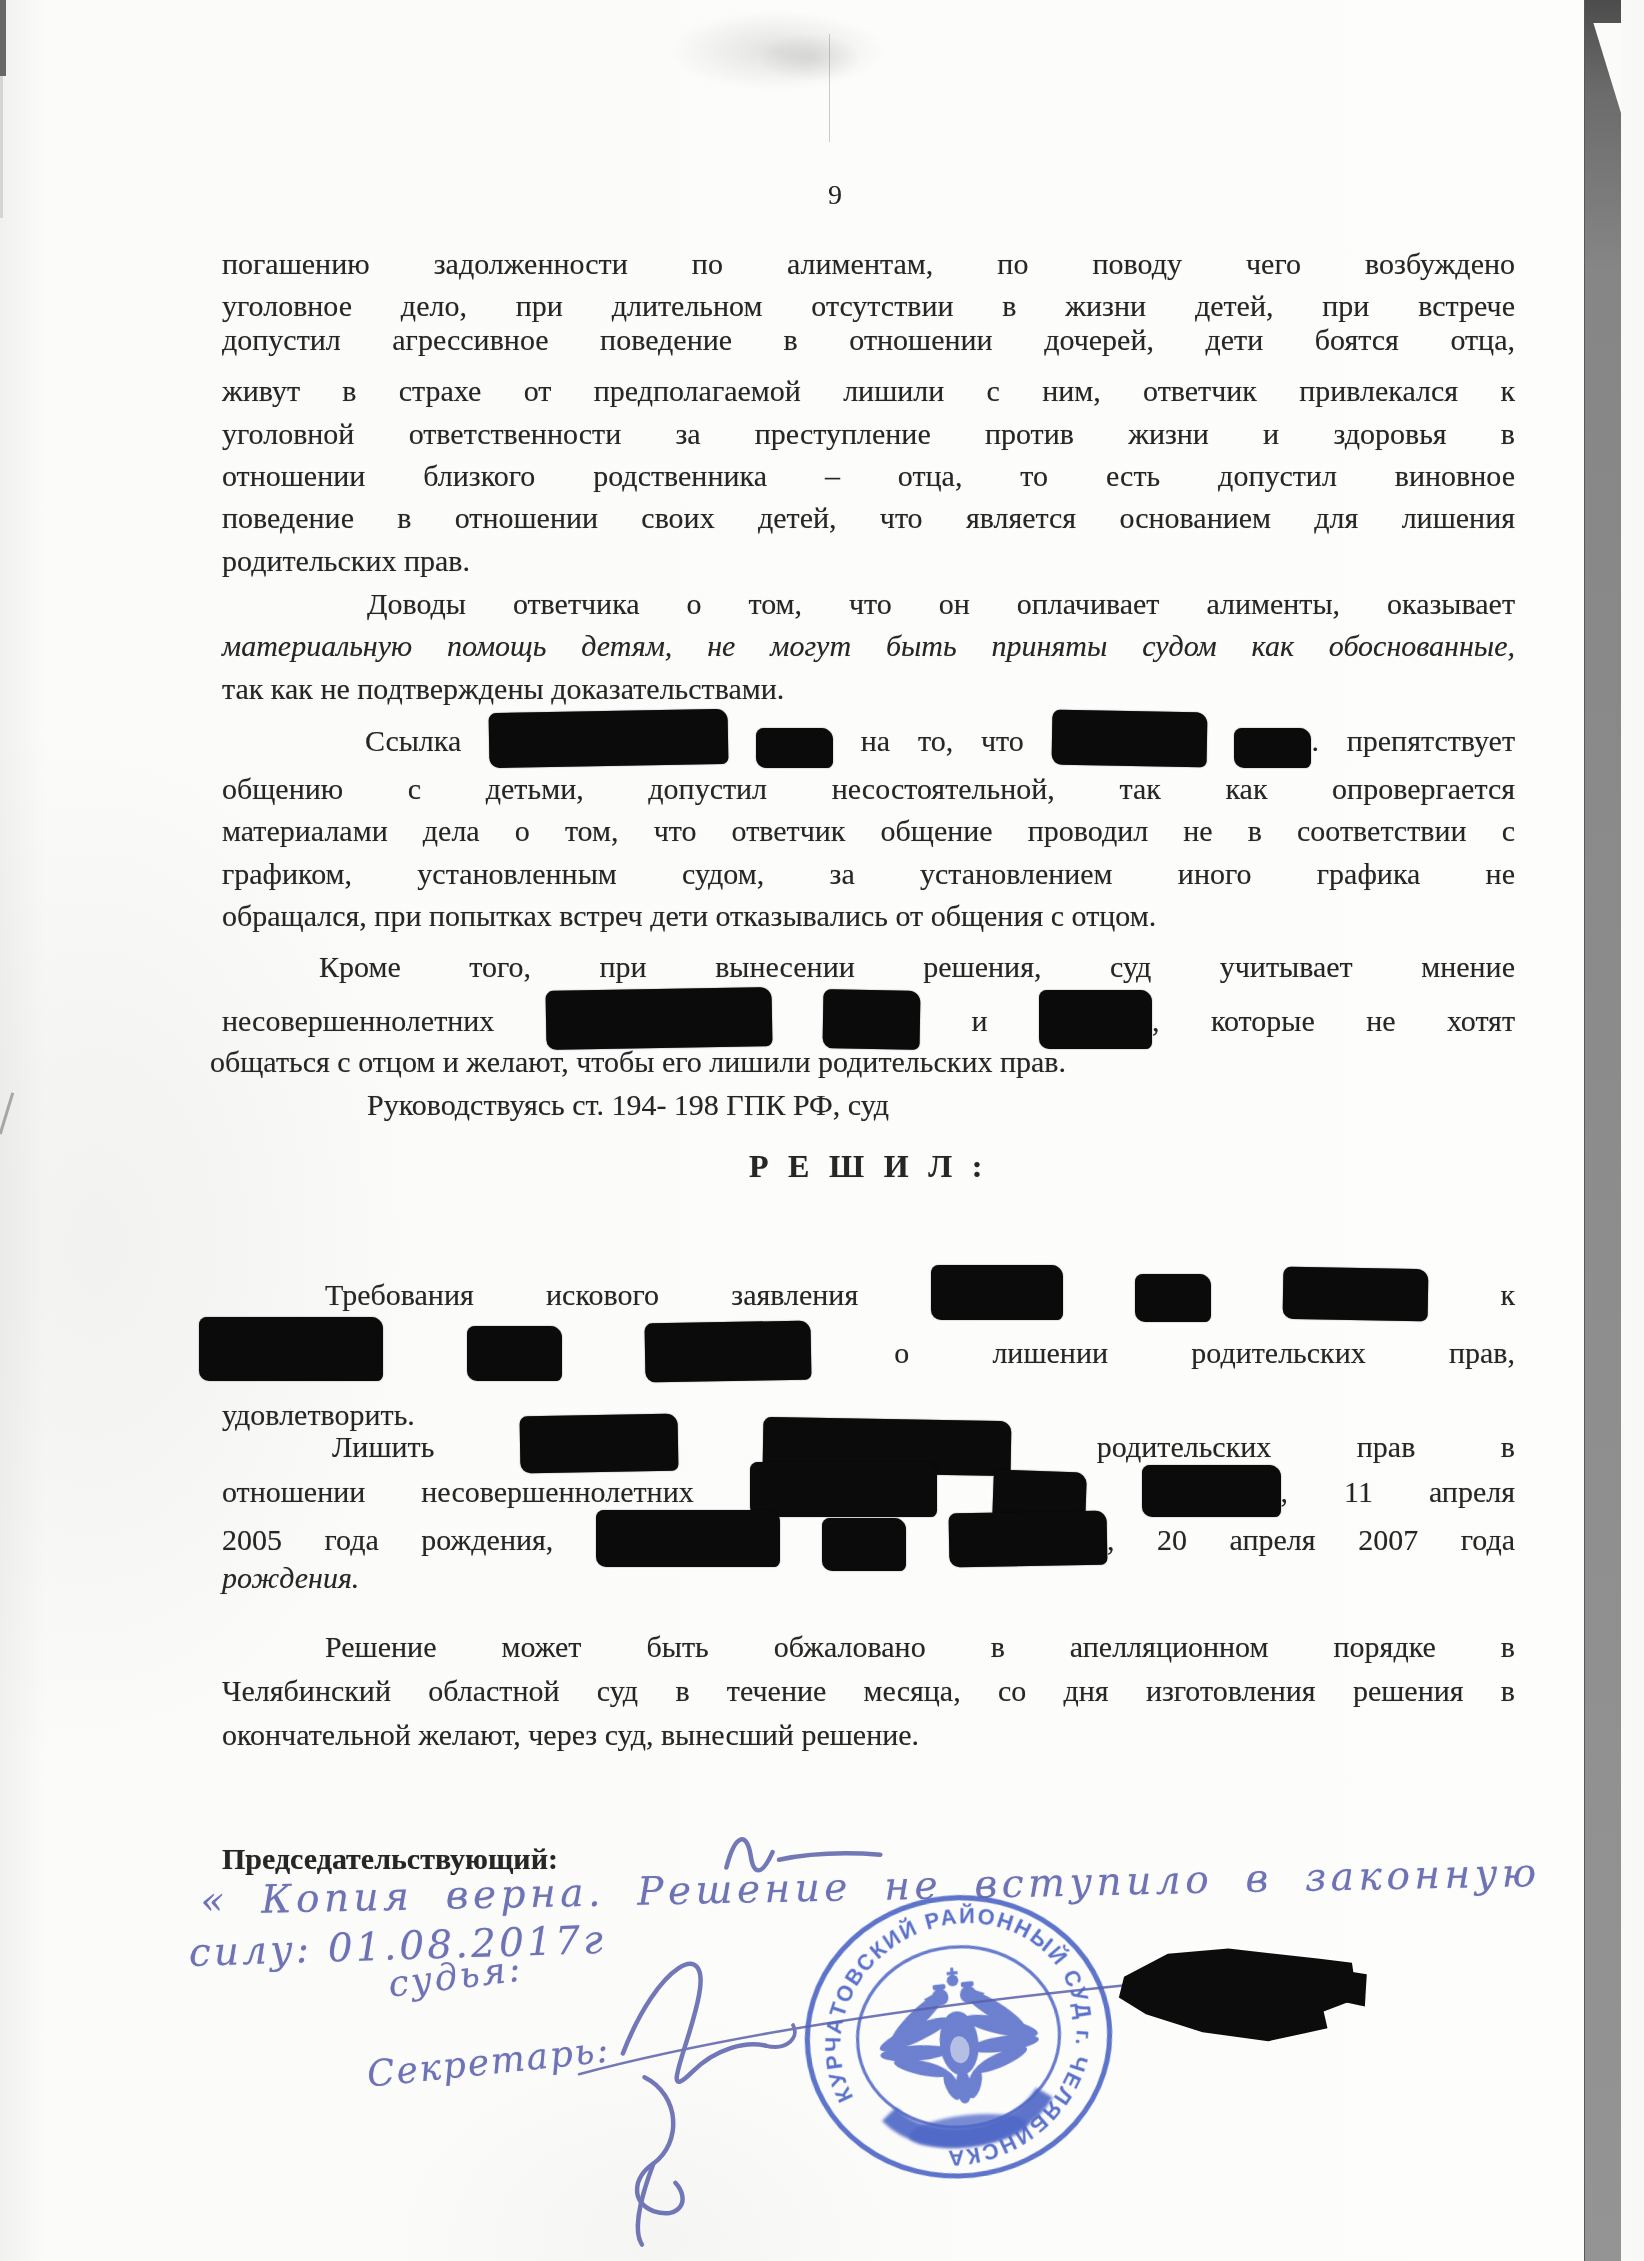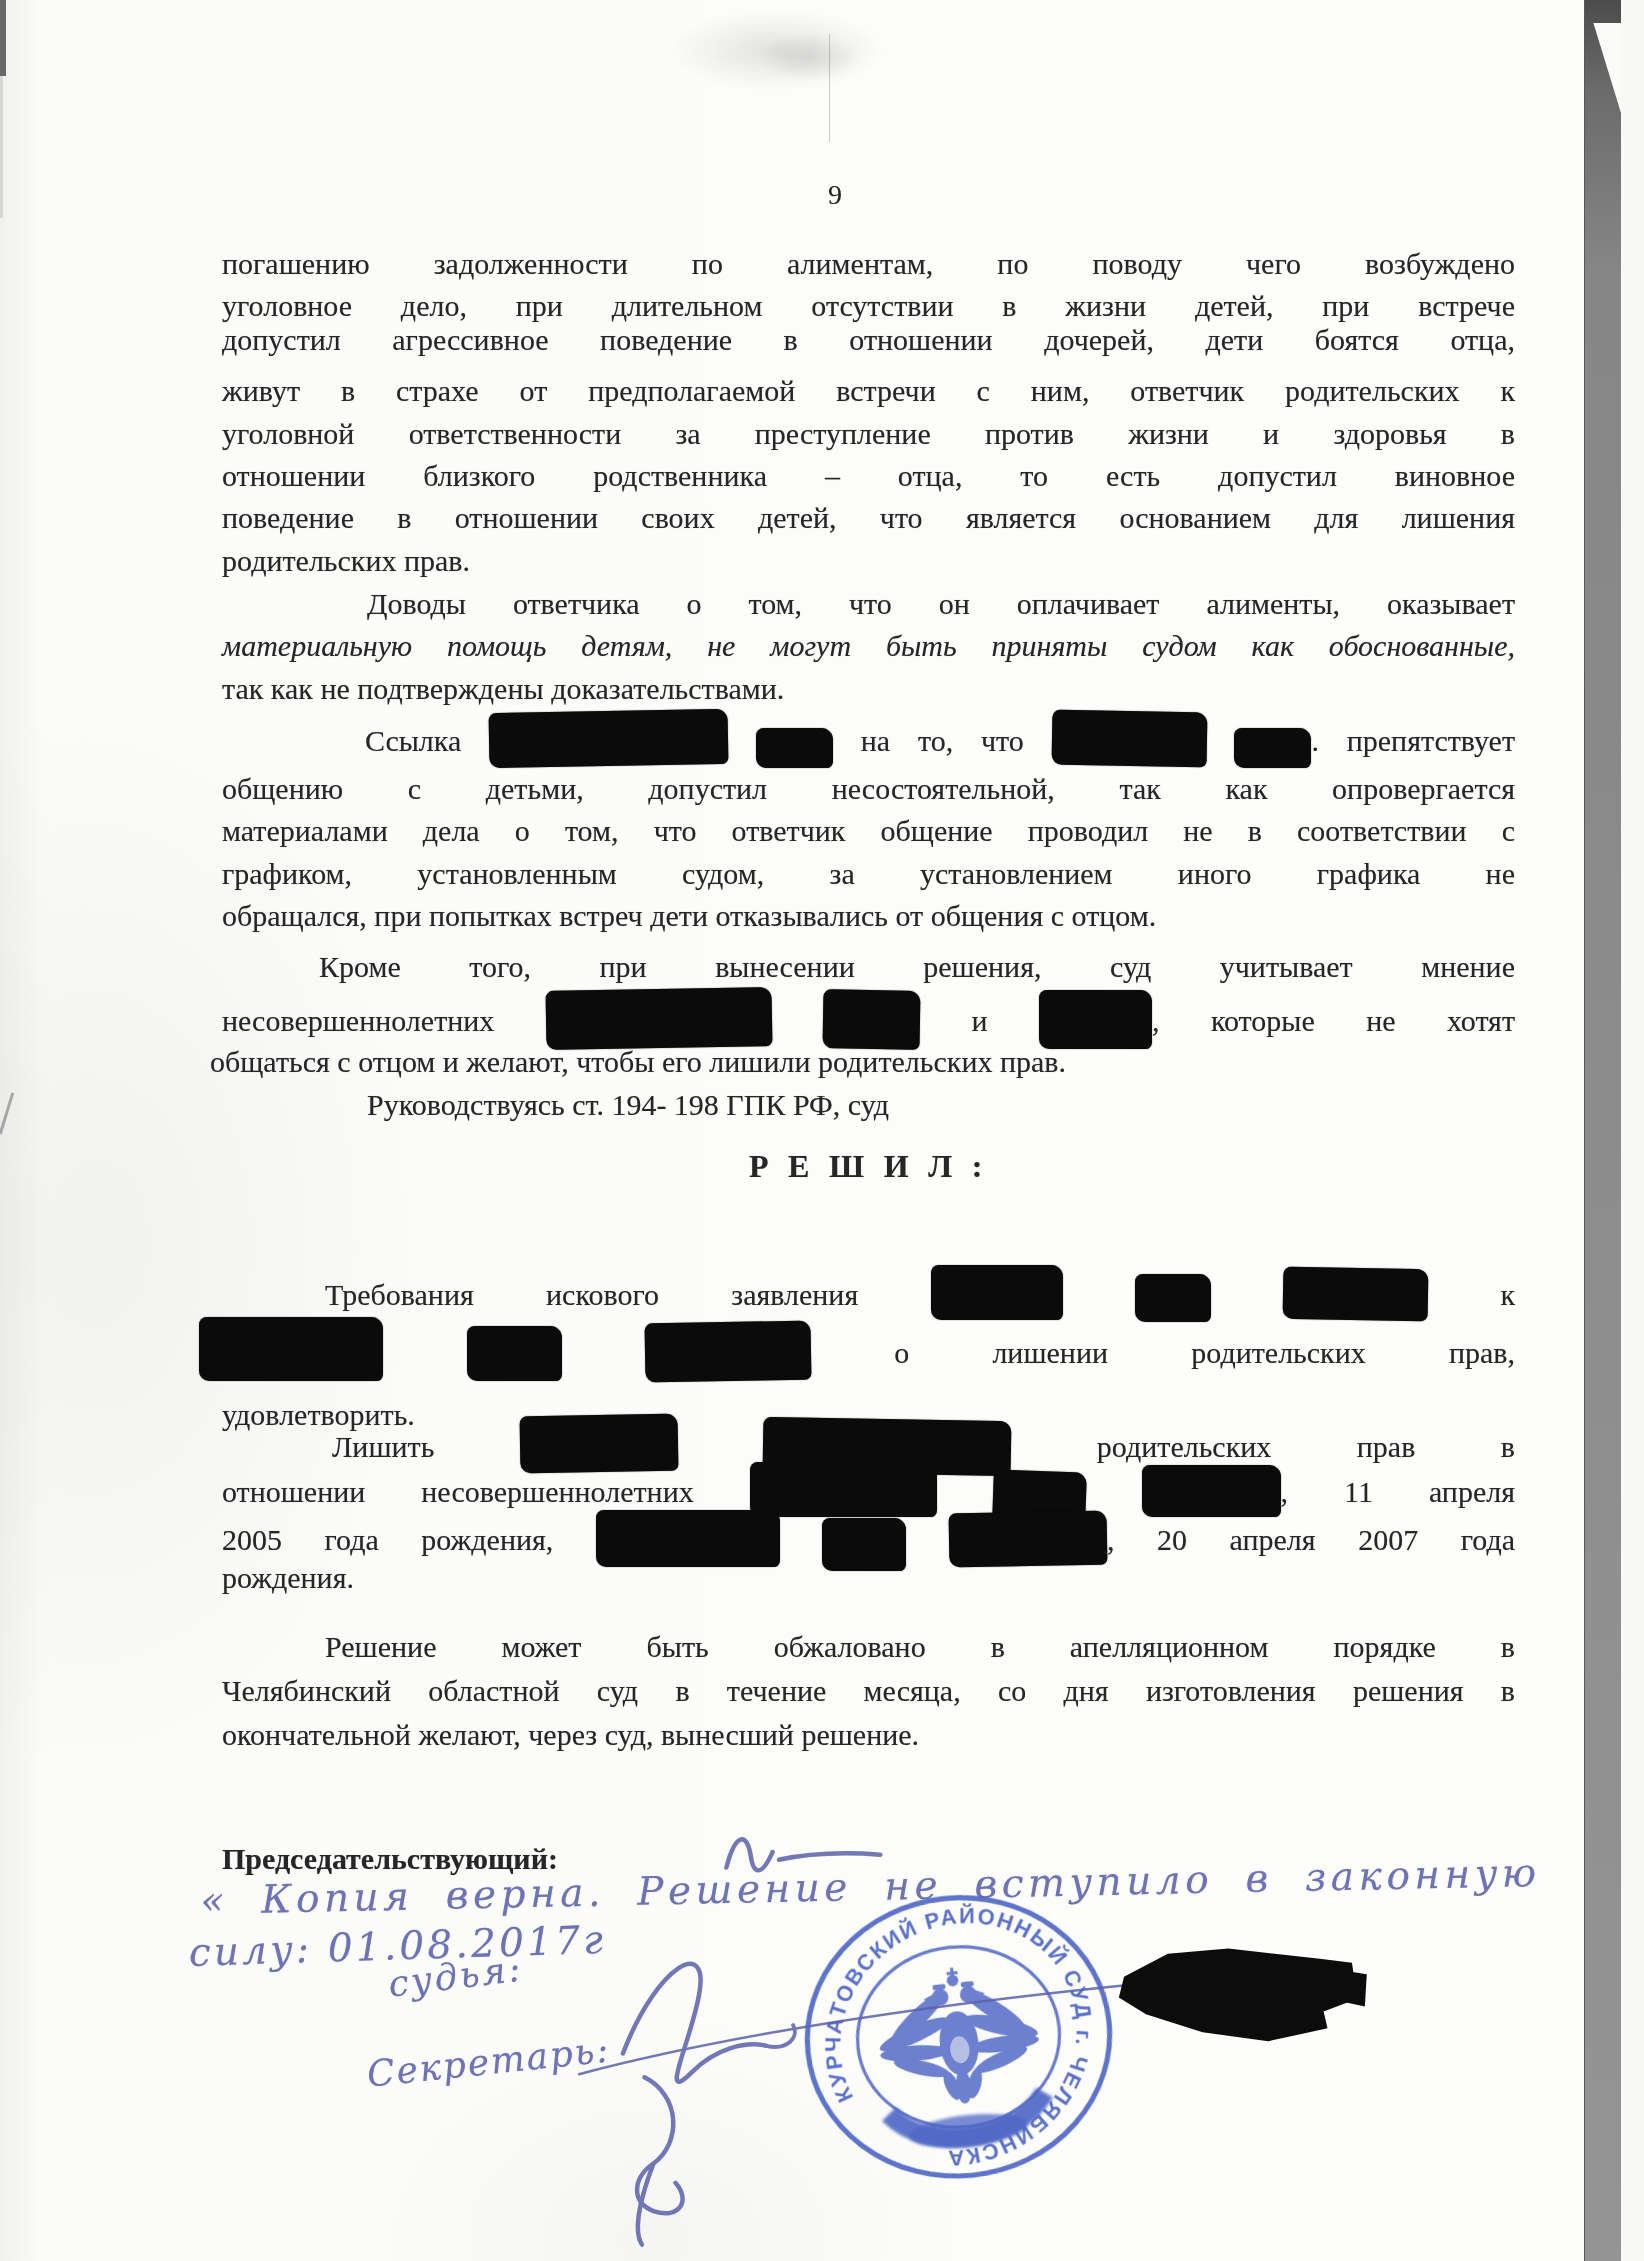--- a/index.html
+++ b/index.html
@@ -62,21 +62,21 @@
   <div class="artifact smudge1"></div>
   <div class="artifact smudge2"></div>
   <div class="artifact vline"></div>
   <div class="artifact crease"></div>
 
   <div id="text-layer">
       <div class="tline ctr pagenum" style="top: 175px; left: 793px; width: 84px; height: 39px;">9</div>
       <div class="tline just" style="top: 244px; left: 222px; width: 1293px; height: 43px;">погашению задолженности по алиментам, по поводу чего возбуждено</div>
       <div class="tline just" style="top: 286px; left: 222px; width: 1293px; height: 43px;">уголовное дело, при длительном отсутствии в жизни детей, при встрече</div>
       <div class="tline just" style="top: 320px; left: 222px; width: 1293px; height: 43px;">допустил агрессивное поведение в отношении дочерей, дети боятся отца,</div>
-      <div class="tline just" style="top: 371px; left: 222px; width: 1293px; height: 43px;">живут в страхе от предполагаемой встречи с ним, ответчик родительских к</div>
+      <div class="tline just" style="top: 371px; left: 222px; width: 1293px; height: 43px;">живут в страхе от предполагаемой лишили с ним, ответчик привлекался к</div>
       <div class="tline just" style="top: 414px; left: 222px; width: 1293px; height: 43px;">уголовной ответственности за преступление против жизни и здоровья в</div>
       <div class="tline just" style="top: 456px; left: 222px; width: 1293px; height: 43px;">отношении близкого родственника – отца, то есть допустил виновное</div>
       <div class="tline just" style="top: 498px; left: 222px; width: 1293px; height: 43px;">поведение в отношении своих детей, что является основанием для лишения</div>
       <div class="tline" style="top: 541px; left: 222px; width: 1293px; height: 43px;">родительских прав.</div>
       <div class="tline just" style="top: 584px; left: 222px; width: 1293px; height: 43px;"><span class="ind" style="width: 145px;"></span>Доводы ответчика о том, что он оплачивает алименты, оказывает</div>
       <div class="tline just" style="top: 626px; left: 222px; width: 1293px; height: 43px; font-style: italic;">материальную помощь детям, не могут быть приняты судом как обоснованные,</div>
       <div class="tline" style="top: 669px; left: 222px; width: 1293px; height: 43px;">так как не подтверждены доказательствами.</div>
       <div class="tline just" style="top: 711px; left: 222px; width: 1293px; height: 49px;"><span class="ind" style="width: 143px;"></span>Ссылка <span class="redact" style="width: 239px; height: 55px; vertical-align: -15.5px; transform: rotate(-1deg);"></span> <span class="redact" style="width: 77px; height: 40px; vertical-align: -17.4px;"></span> на то, что <span class="redact" style="width: 155px; height: 55px; vertical-align: -15.5px; transform: rotate(1deg);"></span> <span class="redact" style="width: 77px; height: 40px; vertical-align: -17.4px;"></span>. препятствует</div>
       <div class="tline just" style="top: 769px; left: 222px; width: 1293px; height: 43px;">общению с детьми, допустил несостоятельной, так как опровергается</div>
       <div class="tline just" style="top: 811px; left: 222px; width: 1293px; height: 43px;">материалами дела о том, что ответчик общение проводил не в соответствии с</div>
@@ -86,21 +86,21 @@
       <div class="tline just" style="top: 989px; left: 222px; width: 1293px; height: 52px;">несовершеннолетних <span class="redact" style="width: 226px; height: 59px; vertical-align: -17px; transform: rotate(-1deg);"></span> <span class="redact" style="width: 97px; height: 59px; vertical-align: -18px; transform: rotate(1deg);"></span> и <span class="redact" style="width: 113px; height: 59px; vertical-align: -18px;"></span>, которые не хотят</div>
       <div class="tline" style="top: 1042px; left: 210px; width: 1293px; height: 43px;">общаться с отцом и желают, чтобы его лишили родительских прав.</div>
       <div class="tline" style="top: 1085px; left: 222px; width: 1293px; height: 43px;"><span class="ind" style="width: 145px;"></span>Руководствуясь ст. 194- 198 ГПК РФ, суд</div>
       <div class="tline ctr heading" style="top: 1146px; left: 222px; width: 1293px; height: 45px;">Р Е Ш И Л :</div>
       <div class="tline just" style="top: 1265px; left: 222px; width: 1293px; height: 50px;"><span class="ind" style="width: 103px;"></span>Требования искового заявления <span class="redact" style="width: 132px; height: 55px; vertical-align: -15.5px;"></span> <span class="redact" style="width: 76px; height: 48px; vertical-align: -17px;"></span> <span class="redact" style="width: 145px; height: 52px; vertical-align: -15.5px; transform: rotate(1deg);"></span> к</div>
       <div class="tline just" style="top: 1317px; left: 222px; width: 1293px; height: 53px;"><span class="redact" style="width: 184px; height: 64px; vertical-align: -18px; margin-left: -22.6px;"></span> <span class="redact" style="width: 95px; height: 55px; vertical-align: -18px;"></span> <span class="redact" style="width: 166px; height: 59px; vertical-align: -18px; transform: rotate(-1deg);"></span> о лишении родительских прав,</div>
       <div class="tline" style="top: 1371px; left: 222px; width: 1293px; height: 43px; margin-top: 24px;">удовлетворить.</div>
       <div class="tline just" style="top: 1415px; left: 222px; width: 1293px; height: 48px;"><span class="ind" style="width: 110px;"></span>Лишить <span class="redact" style="width: 158px; height: 57px; vertical-align: -15.5px; transform: rotate(-1deg);"></span> <span class="redact" style="width: 248px; height: 55px; vertical-align: -17px; transform: rotate(1deg);"></span> родительских прав в</div>
       <div class="tline just" style="top: 1462px; left: 222px; width: 1293px; height: 48px;">отношении несовершеннолетних <span class="redact" style="width: 187px; height: 55px; vertical-align: -15.5px;"></span> <span class="redact" style="width: 93px; height: 53px; vertical-align: -22.6px; transform: rotate(2deg);"></span> <span class="redact" style="width: 139px; height: 52px; vertical-align: -15.5px;"></span>, 11 апреля</div>
       <div class="tline just" style="top: 1510px; left: 222px; width: 1293px; height: 48px;">2005 года рождения, <span class="redact" style="width: 184px; height: 57px; vertical-align: -17px;"></span> <span class="redact" style="width: 84px; height: 53px; vertical-align: -21px;"></span> <span class="redact" style="width: 158px; height: 54px; vertical-align: -16px; transform: rotate(-1deg);"></span>, 20 апреля 2007 года</div>
-      <div class="tline" style="top: 1558px; left: 222px; width: 1293px; height: 43px;">рождения.</div>
+      <div class="tline" style="top: 1558px; left: 222px; width: 1293px; height: 43px; font-style: italic;">рождения.</div>
       <div class="tline just" style="top: 1627px; left: 222px; width: 1293px; height: 43px;"><span class="ind" style="width: 103px;"></span>Решение может быть обжаловано в апелляционном порядке в</div>
       <div class="tline just" style="top: 1671px; left: 222px; width: 1293px; height: 43px;">Челябинский областной суд в течение месяца, со дня изготовления решения в</div>
       <div class="tline" style="top: 1715px; left: 222px; width: 1293px; height: 43px;">окончательной желают, через суд, вынесший решение.</div>
       <div class="tline" style="top: 1839px; left: 222px; width: 903px; height: 43px; font-weight: bold;">Председательствующий:</div>
     </div>
 
   <svg style="left:805px;top:1894px;" width="316" height="309" viewBox="0 0 490 480">
     <defs>
       <filter id="inkblur" x="-20%" y="-20%" width="140%" height="140%">
           <feGaussianBlur stdDeviation="1.1"></feGaussianBlur>

